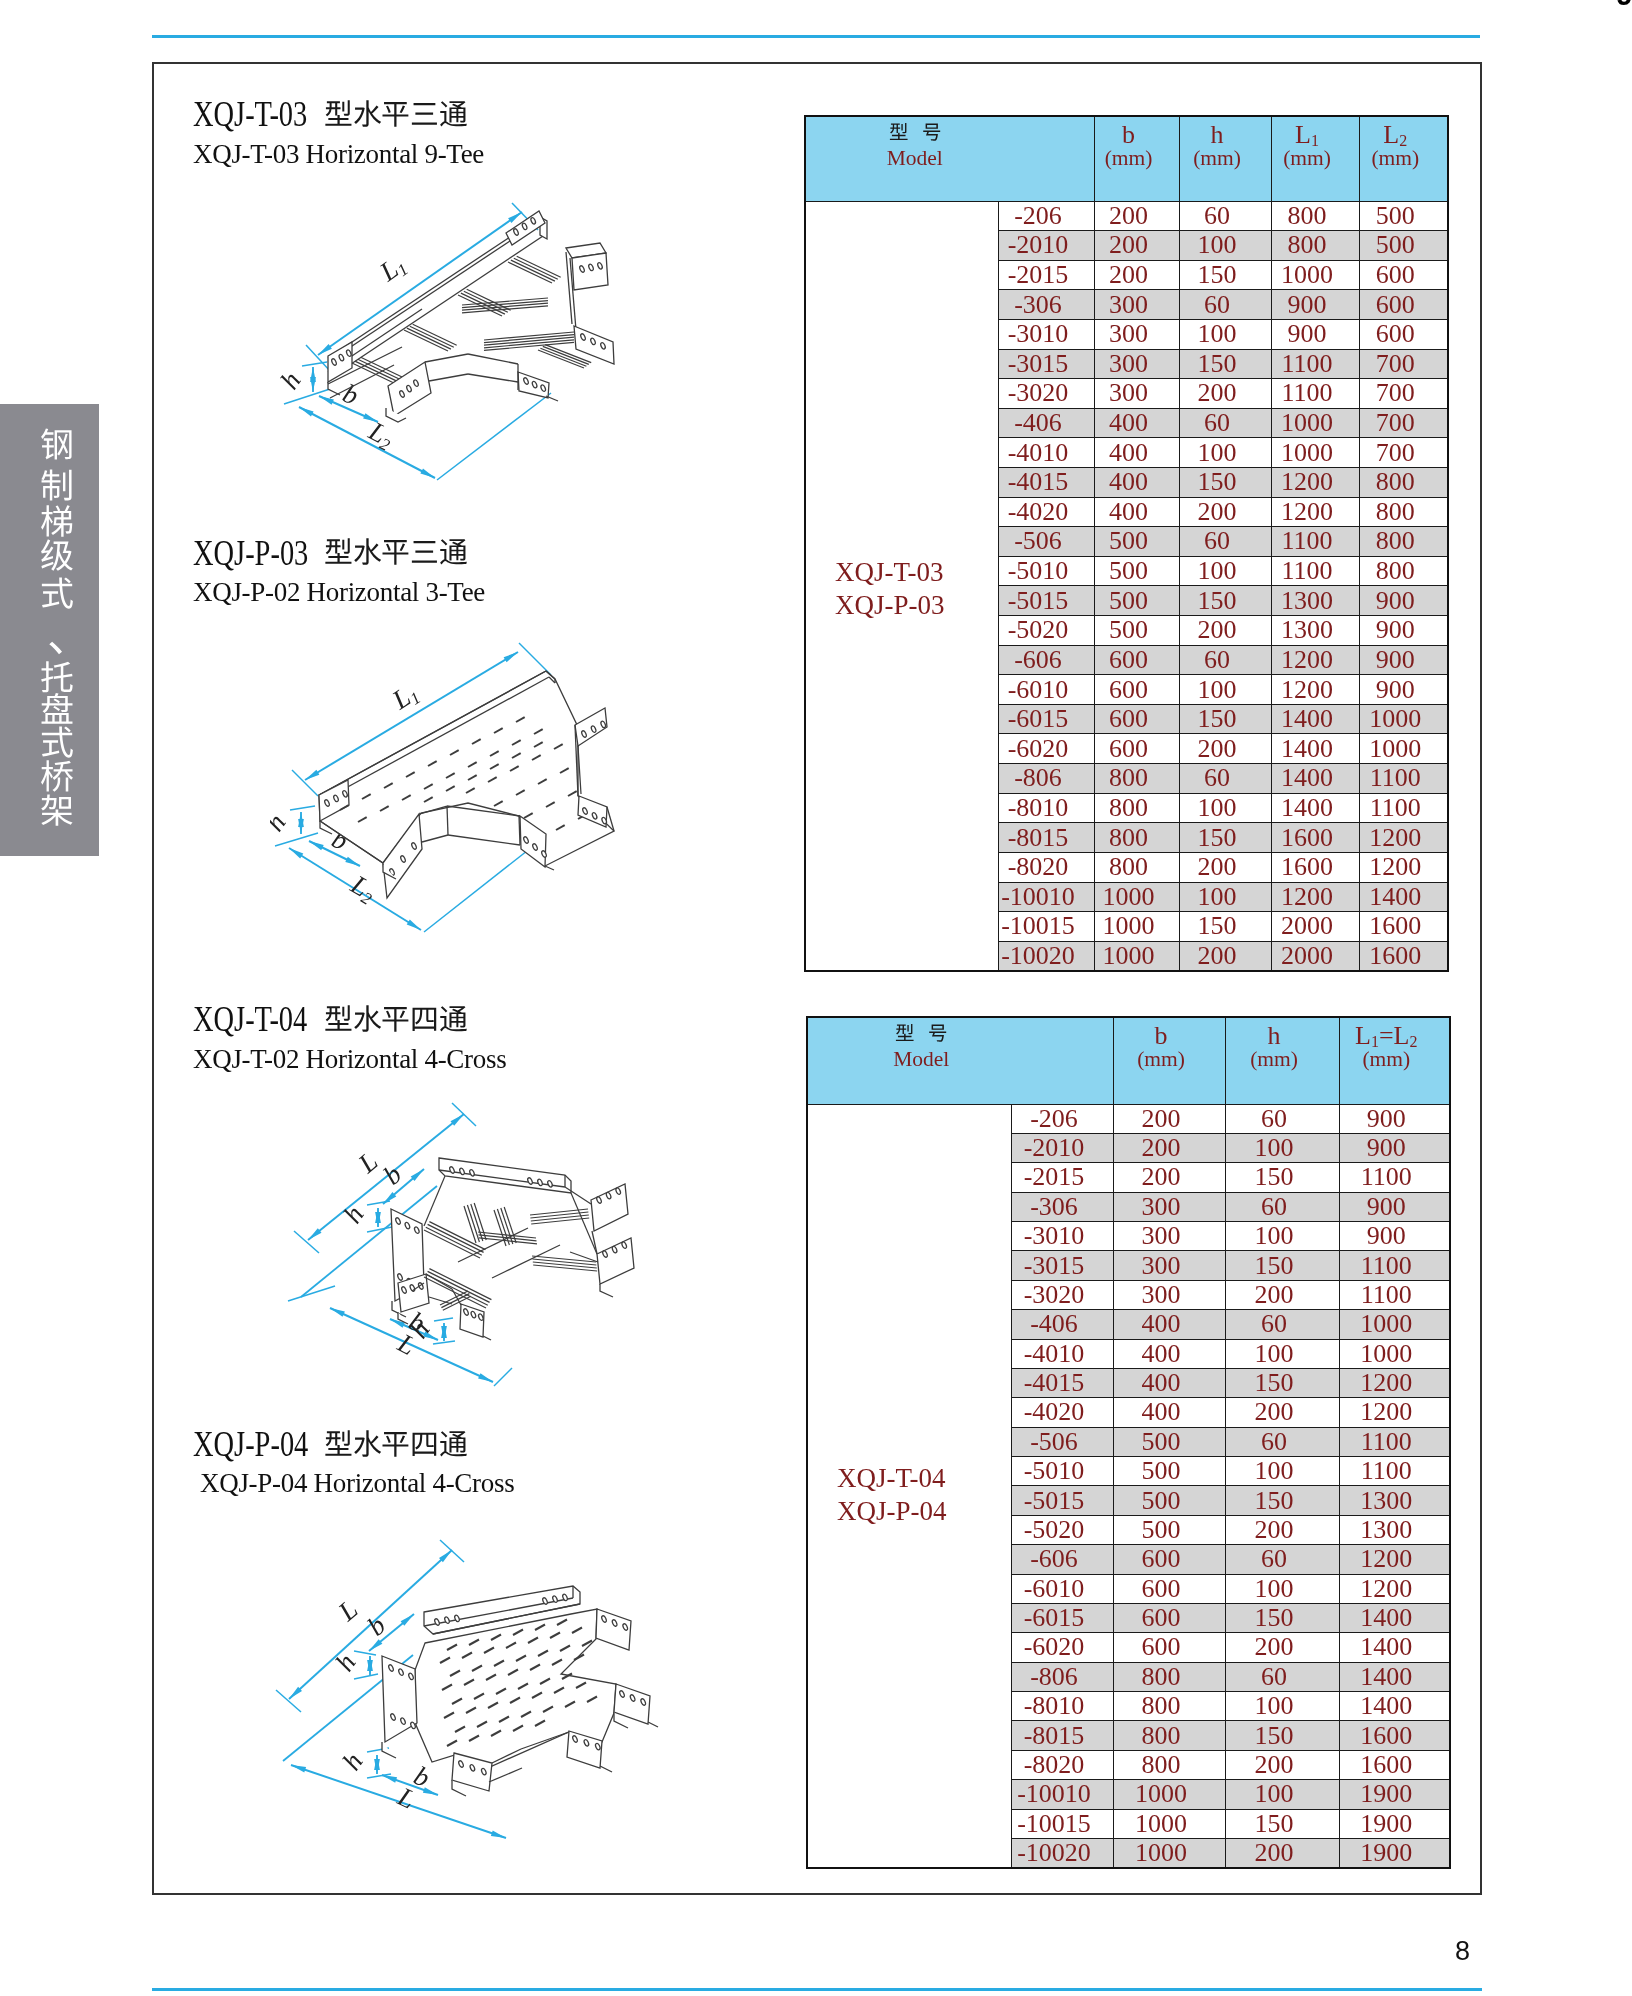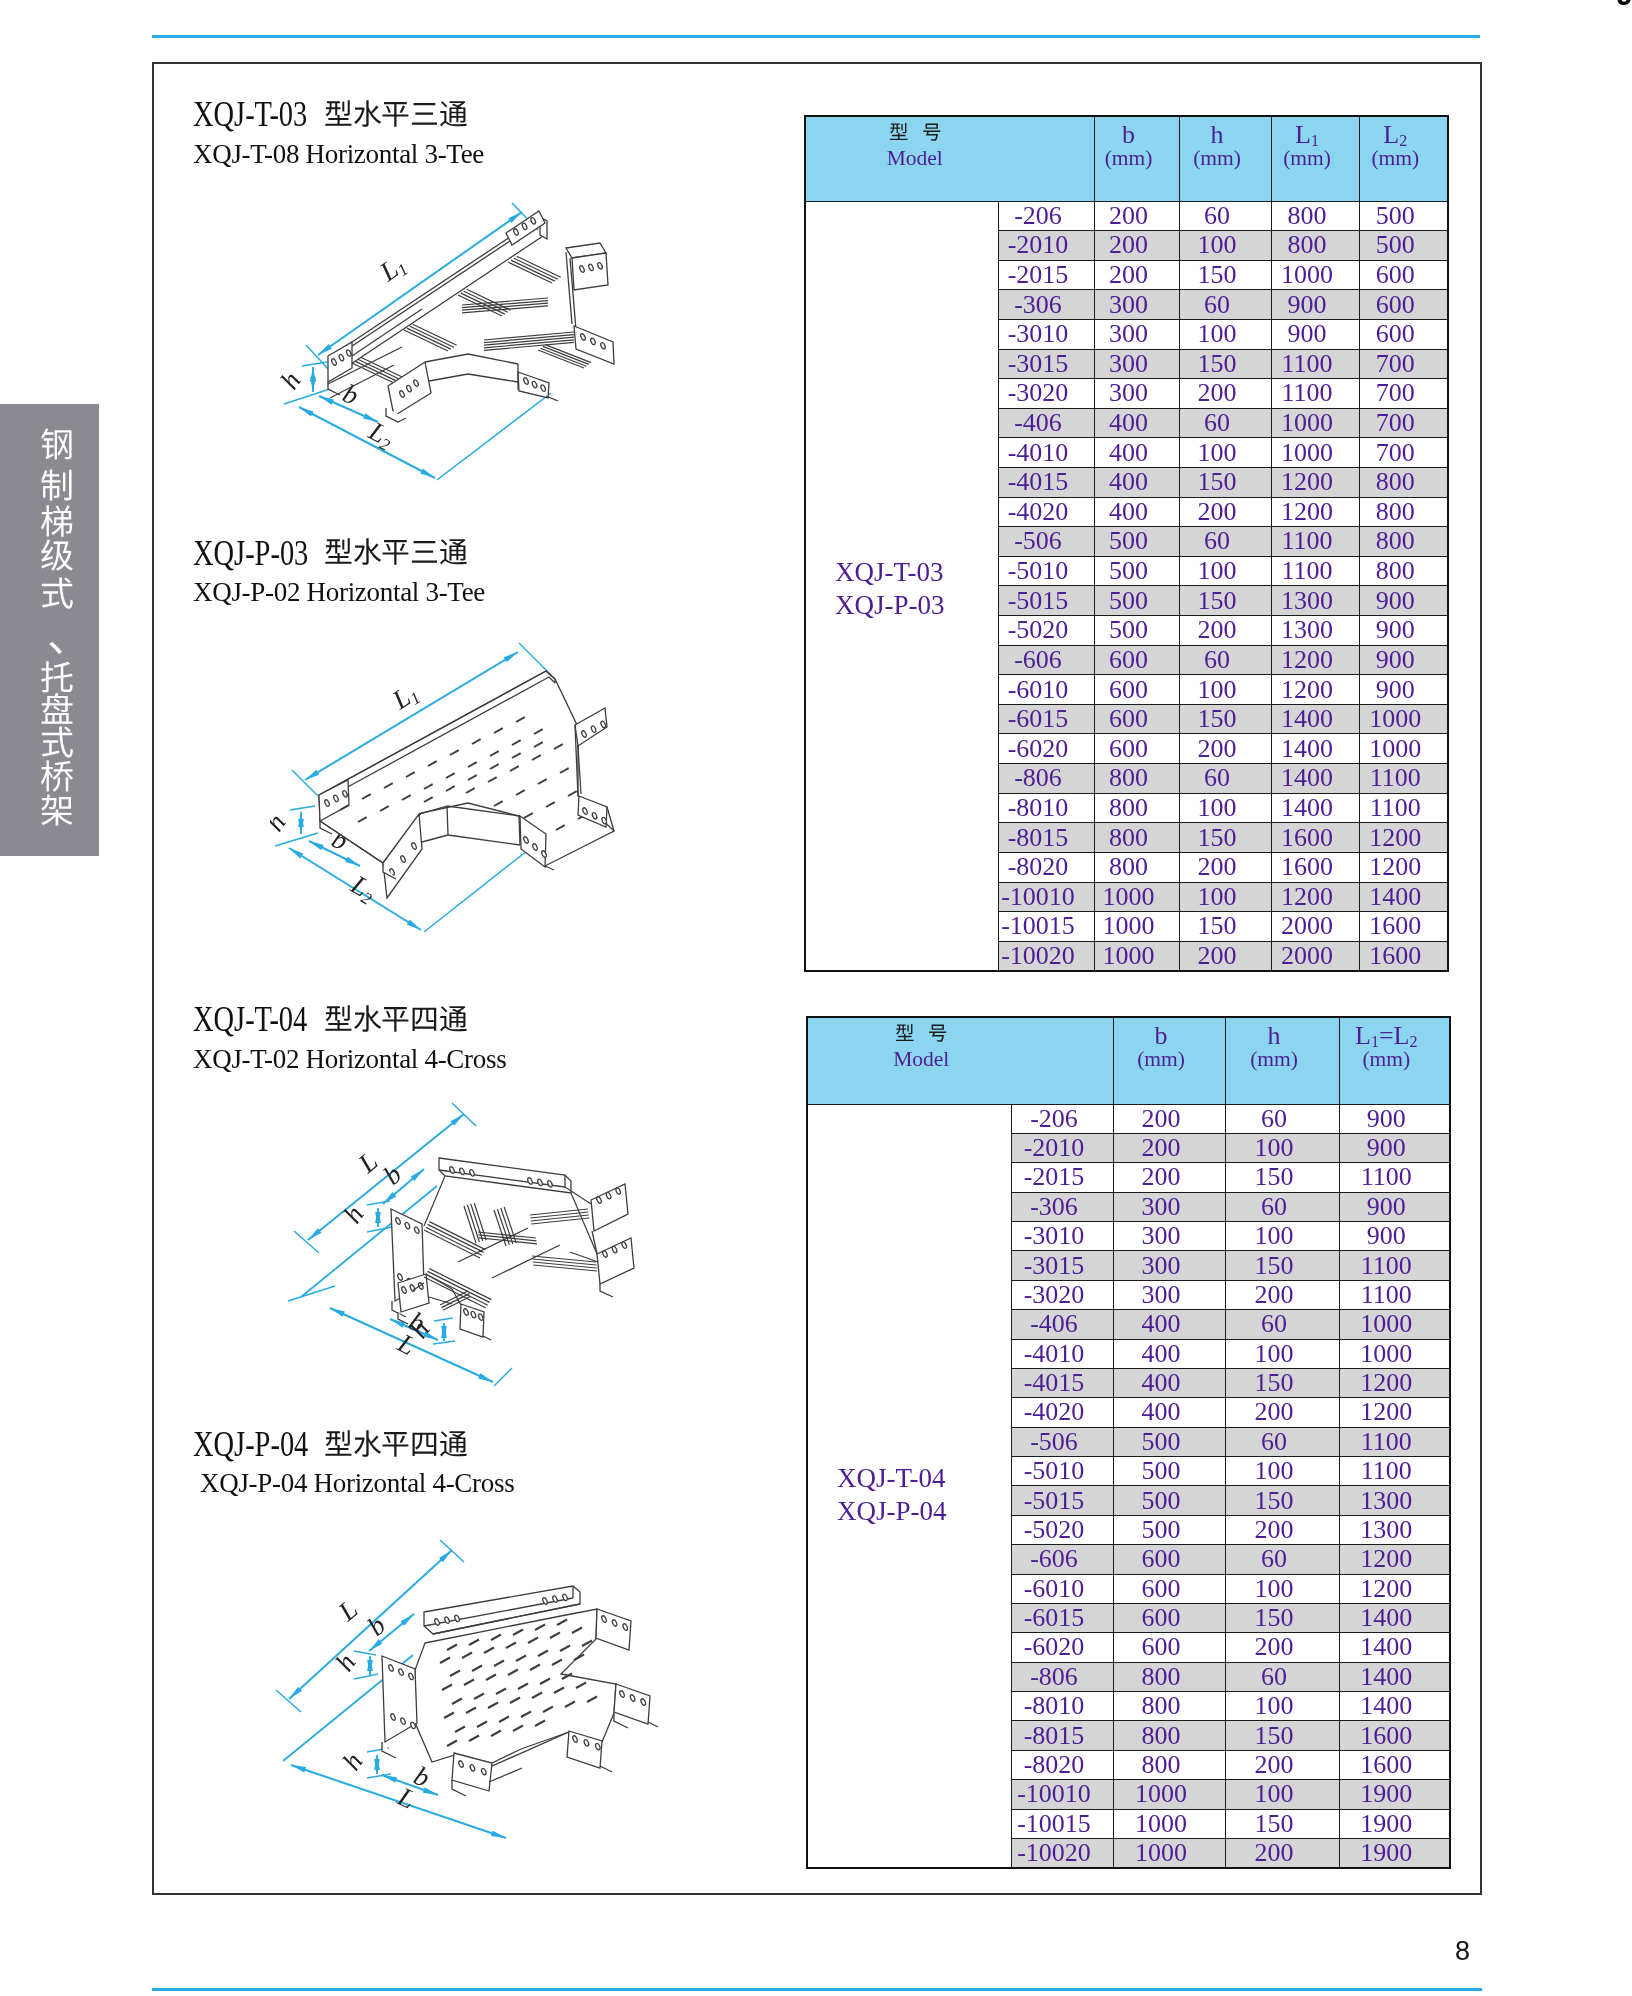--- a/index.html
+++ b/index.html
@@ -1,16 +1,16 @@
 <!DOCTYPE html>
 <html><head><meta charset="utf-8"><style>
 * { margin:0; padding:0; box-sizing:border-box; }
 html,body { width:1632px; height:1996px; background:#fff; font-family:"Liberation Serif", serif; }
 #page { position:relative; width:1632px; height:1996px; overflow:hidden;padding-left:48px; }
-.dt { position:absolute; border-collapse:collapse; table-layout:fixed; font-size:26px; color:#4c1d95; border:2.5px solid #111; }
+.dt { position:absolute; border-collapse:collapse; table-layout:fixed; font-size:26px; color:#7f1d1d; border:2.5px solid #111; }
 .dt th, .dt td { border:1.4px solid #1a1a1a; text-align:center; vertical-align:middle; padding:0 16px 0 0; font-weight:normal; line-height:1.08; }
 .dt th { background:#8cd5f0; vertical-align:top; padding-top:4.5px; font-size:21.5px; }
 .dt td.g { background:#d5d5d5; }
 .dt td.mod { background:#fff; text-align:left; padding-left:29px; font-size:27px; }
 .dt td.mod div { line-height:1.22; }
 .hl1 { height:26px; line-height:26px; font-size:26px; }
 .hl2 { height:26px; line-height:21px; }
 sub.s { font-size:16px; vertical-align:baseline; position:relative; top:3.5px; }
 .tl { position:absolute; font-size:36px; line-height:36px; color:#111; transform:scaleX(0.79); transform-origin:0 0; white-space:nowrap; }
 .cjkrow { position:absolute; display:flex; }
@@ -92,21 +92,21 @@
       <svg style="width:28.85px;height:29px;margin-left:0px;flex:none;vertical-align:top" viewBox="0 0 1000 1000" preserveAspectRatio="none">
         <use href="#g5e73" fill="#1a1a1a"></use>
       </svg>
       <svg style="width:28.85px;height:29px;margin-left:0px;flex:none;vertical-align:top" viewBox="0 0 1000 1000" preserveAspectRatio="none">
         <use href="#g4e09" fill="#1a1a1a"></use>
       </svg>
       <svg style="width:28.85px;height:29px;margin-left:0px;flex:none;vertical-align:top" viewBox="0 0 1000 1000" preserveAspectRatio="none">
         <use href="#g901a" fill="#1a1a1a"></use>
       </svg>
     </div>
-    <div class="t2" style="left:193px;top:140.6px">XQJ-T-08 Horizontal 3-Tee</div>
+    <div class="t2" style="left:193px;top:140.6px">XQJ-T-03 Horizontal 9-Tee</div>
     <div class="tl" style="left:193px;top:534.8px">XQJ-P-03</div>
     <div class="cjkrow" style="left:323.7px;top:537.2px">
       <svg style="width:28.85px;height:29px;margin-left:0px;flex:none;vertical-align:top" viewBox="0 0 1000 1000" preserveAspectRatio="none">
         <use href="#g578b" fill="#1a1a1a"></use>
       </svg>
       <svg style="width:28.85px;height:29px;margin-left:0px;flex:none;vertical-align:top" viewBox="0 0 1000 1000" preserveAspectRatio="none">
         <use href="#g6c34" fill="#1a1a1a"></use>
       </svg>
       <svg style="width:28.85px;height:29px;margin-left:0px;flex:none;vertical-align:top" viewBox="0 0 1000 1000" preserveAspectRatio="none">
         <use href="#g5e73" fill="#1a1a1a"></use>

